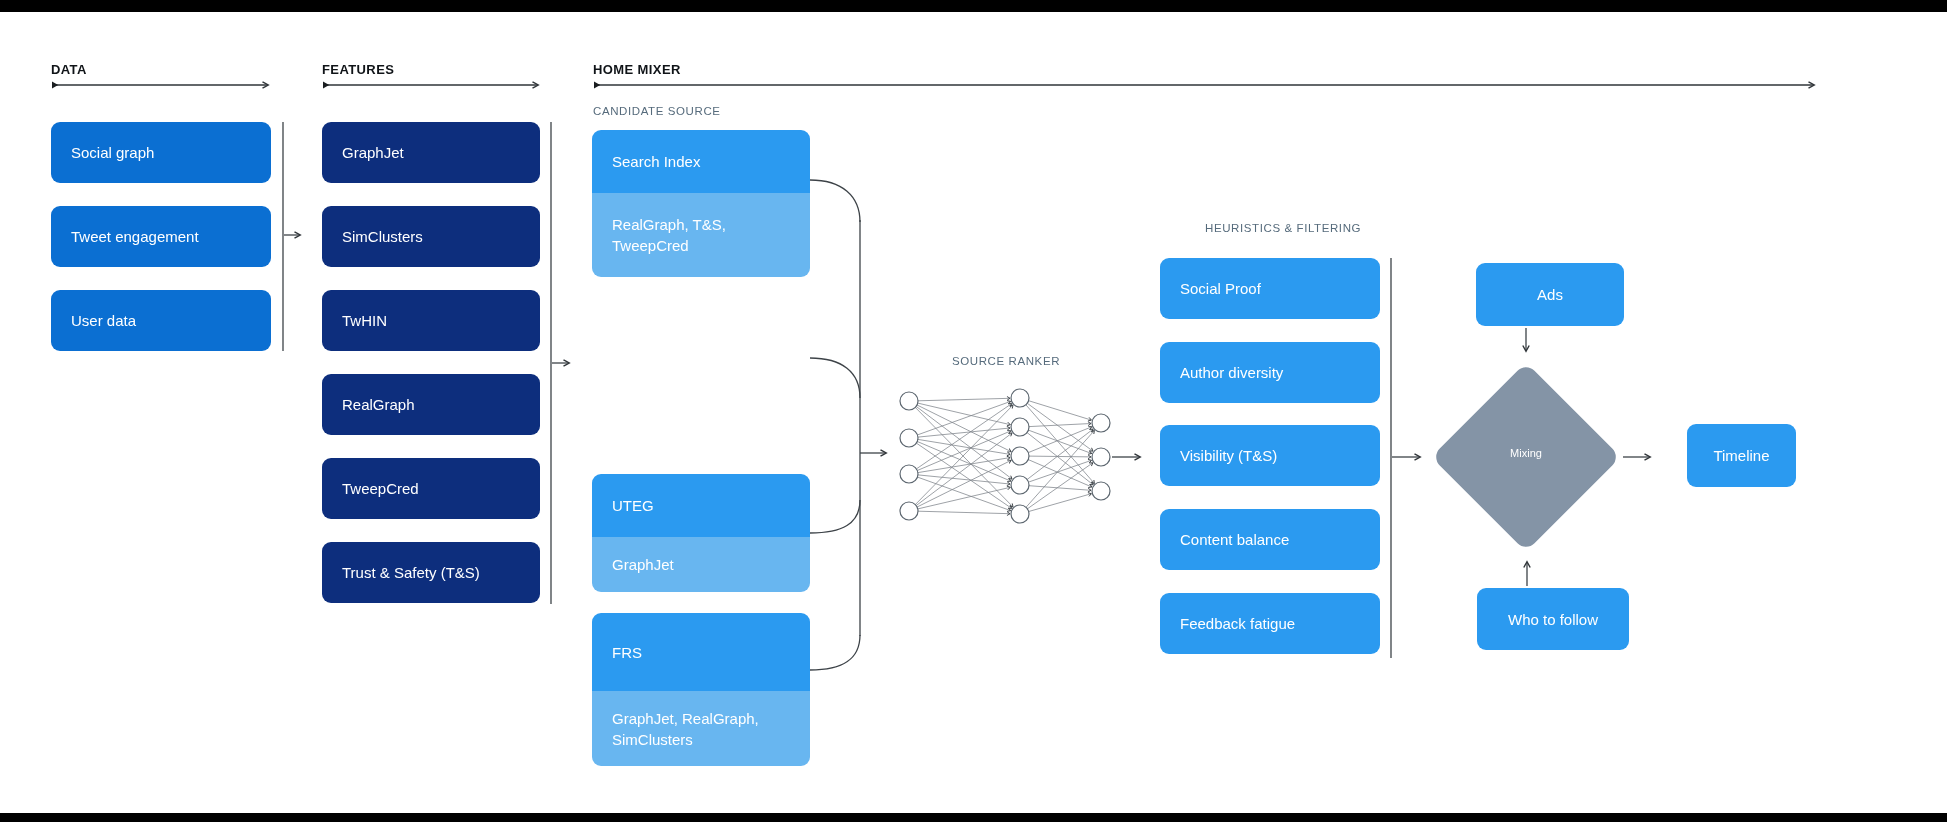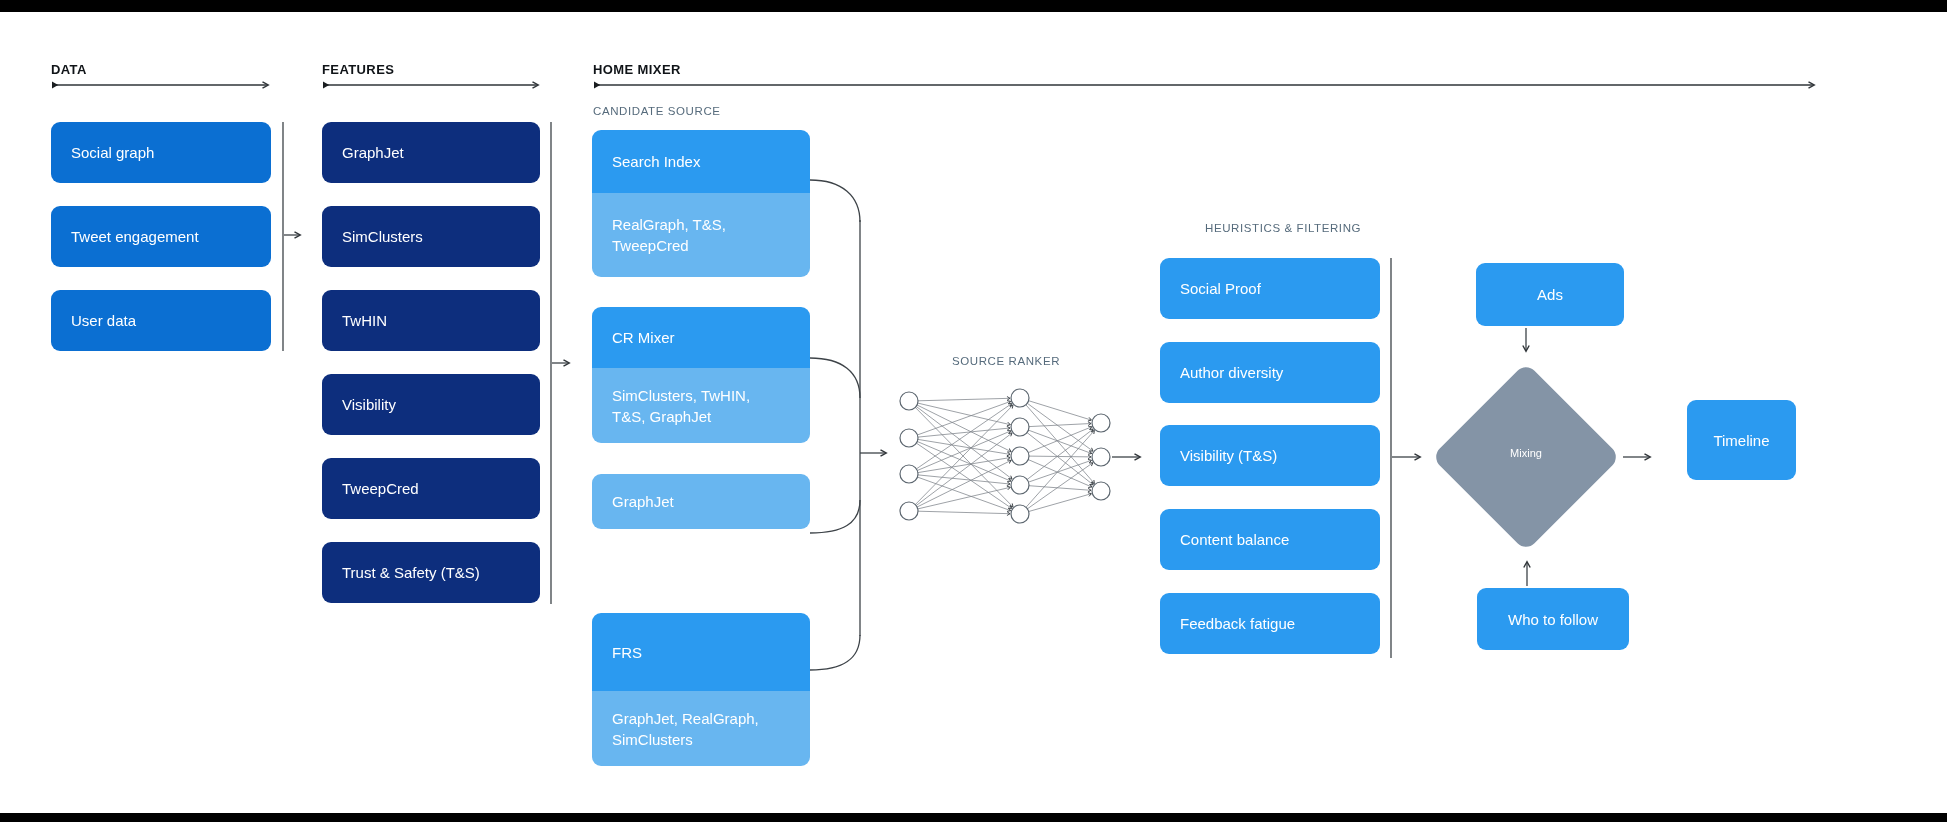--- a/index.html
+++ b/index.html
@@ -50,51 +50,48 @@
   <div class="sublabel" style="left:906px;top:355px;width:200px;text-align:center;">SOURCE RANKER</div>
   <div class="sublabel" style="left:1157px;top:222px;margin-left:48px;">HEURISTICS &amp; FILTERING</div>
 
   <div class="bx data" style="top:122px;">Social graph</div>
   <div class="bx data" style="top:206px;">Tweet engagement</div>
   <div class="bx data" style="top:290px;">User data</div>
 
   <div class="bx feature" style="top:122px;">GraphJet</div>
   <div class="bx feature" style="top:206px;">SimClusters</div>
   <div class="bx feature" style="top:290px;">TwHIN</div>
-  <div class="bx feature" style="top:374px;">Visibility</div>
+  <div class="bx feature" style="top:374px;">RealGraph</div>
   <div class="bx feature" style="top:458px;">TweepCred</div>
   <div class="bx feature" style="top:542px;">Trust &amp; Safety (T&amp;S)</div>
 
   <div class="cand" style="top:130px;">
     <div class="t" style="height:63px;">Search Index</div>
     <div class="s" style="height:84px;">RealGraph, T&amp;S, TweepCred</div>
   </div>
-  <div class="cand" style="top:307px;">
-    <div class="t" style="height:61px;">CR Mixer</div>
-    <div class="s" style="height:75px;">SimClusters, TwHIN, T&amp;S, GraphJet</div>
-  </div>
   <div class="cand" style="top:474px;">
+    <div class="t" style="height:63px;">UTEG</div>
     <div class="s" style="height:55px;">GraphJet</div>
   </div>
   <div class="cand" style="top:613px;">
     <div class="t" style="height:78px;">FRS</div>
     <div class="s" style="height:75px;">GraphJet, RealGraph, SimClusters</div>
   </div>
 
   <div class="bx heur" style="top:258px;">Social Proof</div>
   <div class="bx heur" style="top:342px;">Author diversity</div>
   <div class="bx heur" style="top:425px;">Visibility (T&amp;S)</div>
   <div class="bx heur" style="top:509px;">Content balance</div>
   <div class="bx heur" style="top:593px;">Feedback fatigue</div>
 
   <div class="pill" style="left:1452px;top:263px;width:148px;height:63px;">Ads</div>
   <div class="diamond"></div>
   <div class="diamond-label">Mixing</div>
   <div class="pill" style="left:1453px;top:588px;width:152px;height:62px;">Who to follow</div>
-  <div class="pill" style="left:1663px;top:400px;width:109px;height:80px;">Timeline</div>
+  <div class="pill" style="left:1663px;top:424px;width:109px;height:63px;">Timeline</div>
 
   <svg class="overlay">
     <defs>
       <marker id="ah" markerWidth="10" markerHeight="10" refX="6.5" refY="4" orient="auto" markerUnits="userSpaceOnUse">
         <path d="M1,0.8 L6.8,4 L1,7.2" fill="none" stroke="#2f3438" stroke-width="1.4"></path>
       </marker>
       <marker id="tri" markerWidth="8" markerHeight="9" refX="0.8" refY="4.2" orient="auto" markerUnits="userSpaceOnUse">
         <path d="M0.8,0.8 L7,4.2 L0.8,7.6 Z" fill="#1a1d20"></path>
       </marker>
       <marker id="nnah" markerWidth="6" markerHeight="6" refX="3.6" refY="2.5" orient="auto" markerUnits="userSpaceOnUse">

